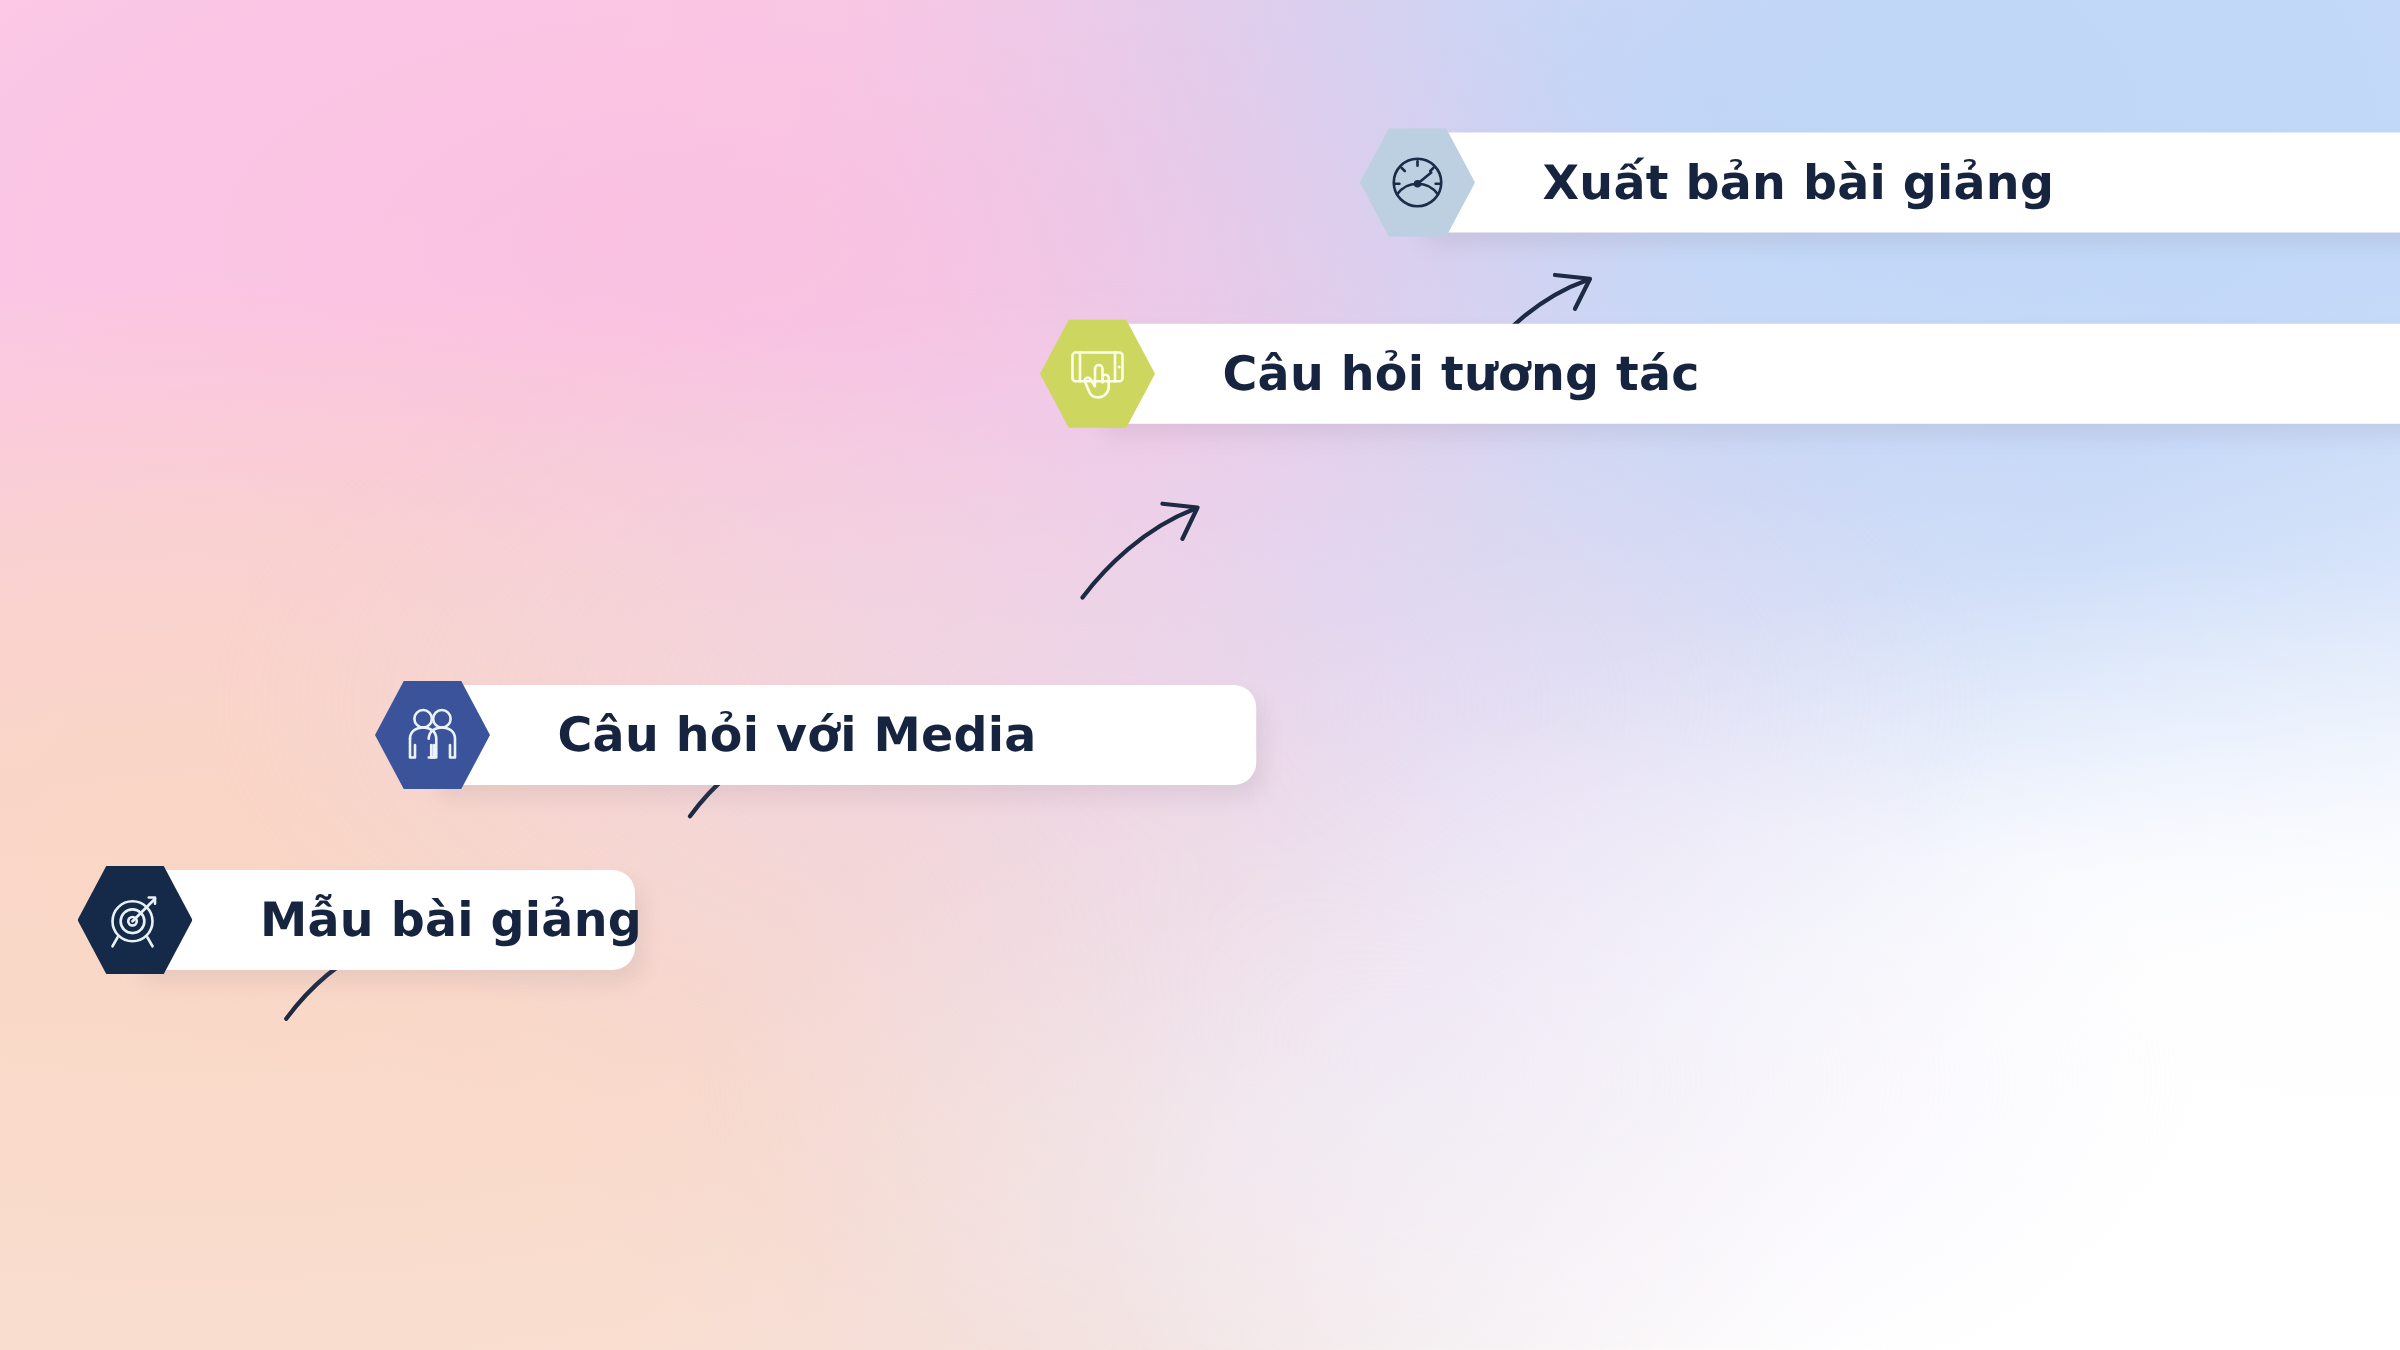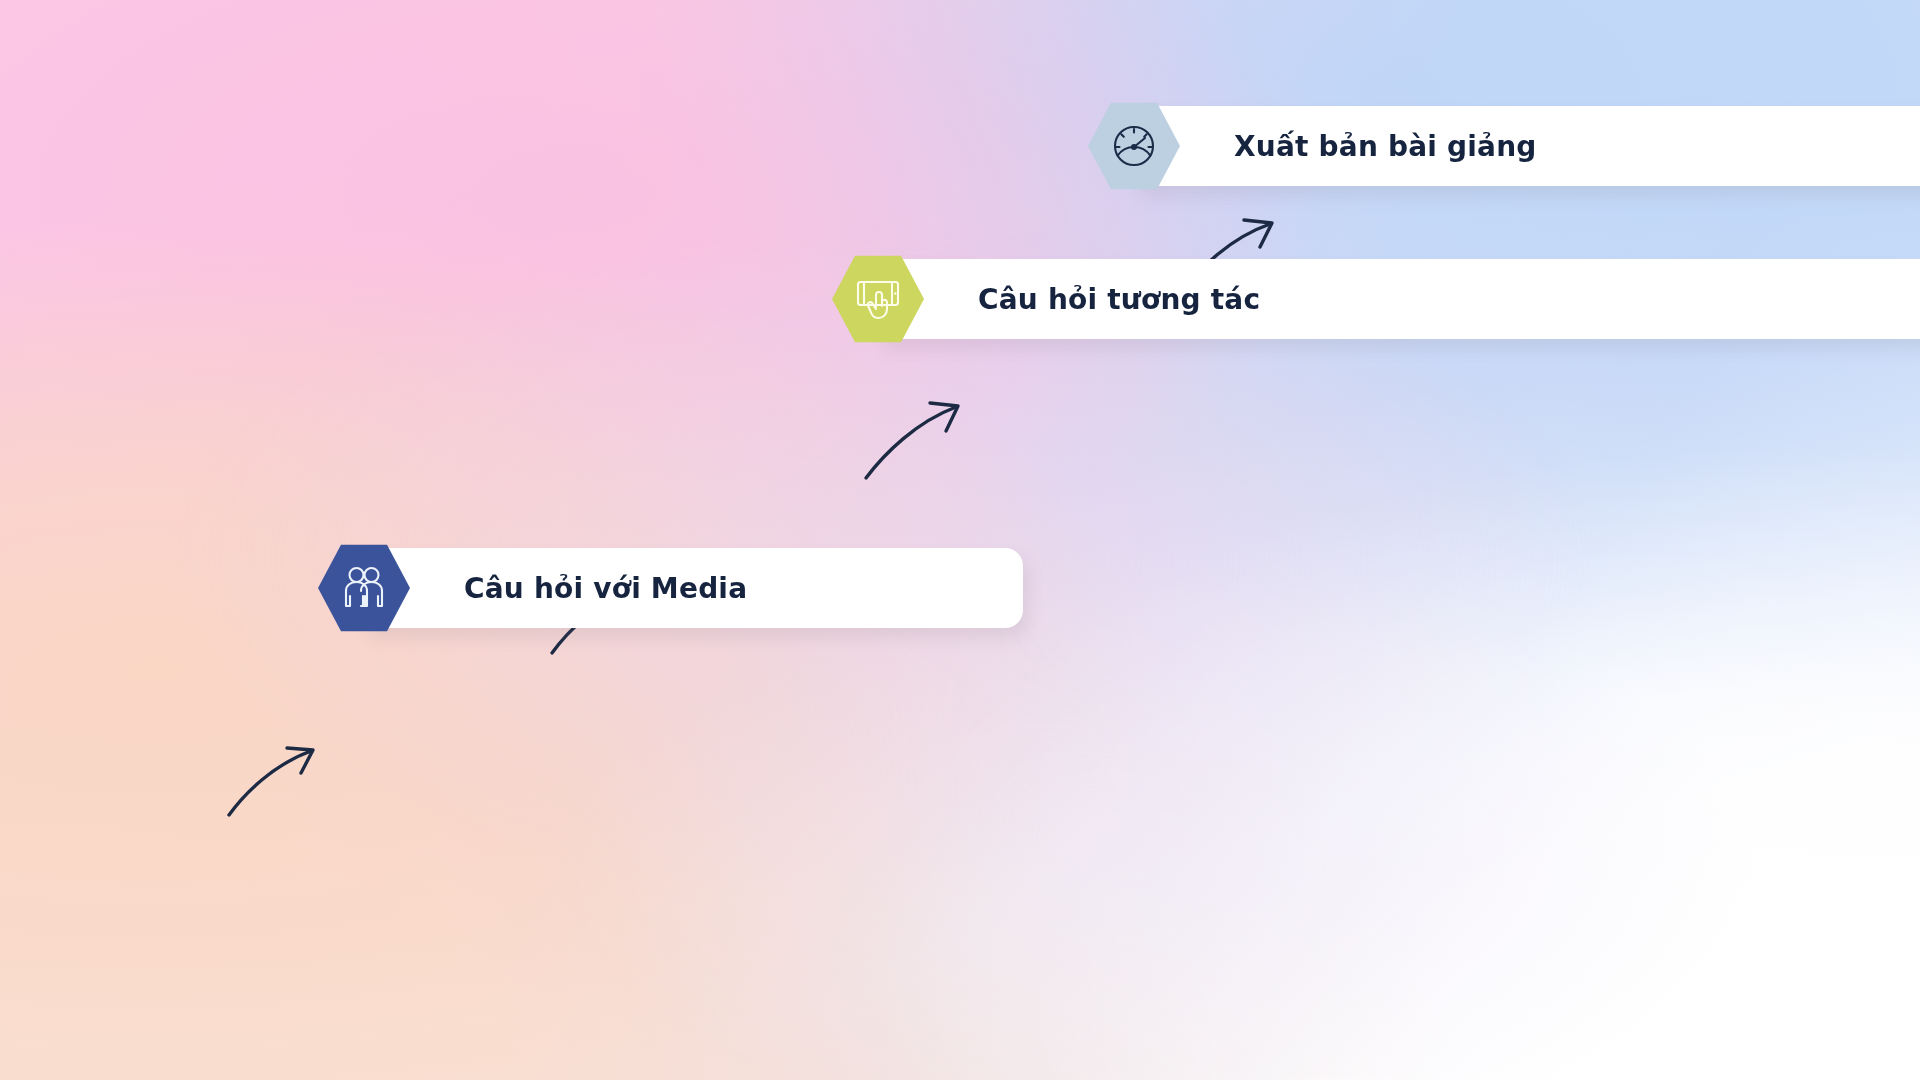--- a/index.html
+++ b/index.html
@@ -78,41 +78,41 @@
     background: #ffffff;
     border-radius: 0 18px 18px 0;
     box-shadow: 6px 10px 16px rgba(120, 105, 120, 0.13);
     display: flex;
     align-items: center;
   }
   .step-label {
     margin-left: 100px;
     margin-right: 42px;
     color: #16243f;
-    font-size: 28px;
+    font-size: 38px;
     font-weight: bold;
     letter-spacing: 0.2px;
     white-space: nowrap;
   }
   .hex {
     position: relative;
     z-index: 3;
     width: 92px;
     height: 92px;
     display: flex;
     align-items: center;
     justify-content: center;
     clip-path: polygon(25% 3%, 75% 3%, 100% 50%, 75% 97%, 25% 97%, 0% 50%);
     filter: drop-shadow(2px 4px 6px rgba(90, 80, 100, 0.18));
   }
   .hex svg { display: block; }
 
   
   #step-1 { left: 62px;   top: 690px; }
-  #step-2 { left: 318px;  top: 542px; align-items: flex-end; }
+  #step-2 { left: 300px;  top: 542px; align-items: flex-end; }
   #step-3 { left: 575px;  top: 394px; }
   #step-4 { left: 832px;  top: 253px; }
   #step-5 { left: 1088px; top: 100px; }
 
   #step-1 .step-card { width: 400px; }
   #step-2 .step-card { width: 659px; }
   #step-3 .step-card { width: 917px; }
   #step-4 .step-card { width: 1174px; }
   #step-5 .step-card { width: 1432px; }
 </style>
@@ -138,20 +138,38 @@
   <svg class="arrow-svg" style="left:862px; top:392px; width:110px; height:96px;" viewBox="0 0 110 96">
     <path class="arrow-path" d="M4,86 C22,62 54,30 94,15"></path>
     <path class="arrow-path" d="M68,11 L96,14 L84,39"></path>
   </svg>
 
   <svg class="arrow-svg" style="left:1178px; top:210px; width:105px; height:92px;" viewBox="0 0 105 92">
     <path class="arrow-path" d="M4,82 C22,58 52,28 92,14"></path>
     <path class="arrow-path" d="M66,10 L94,13 L82,37"></path>
   </svg>
 
+  <div class="step" id="step-1">
+    <div class="step-card">
+      <span class="step-label">Mẫu bài giảng</span>
+    </div>
+    <div class="hex" style="background:#152a49;">
+      <svg width="54" height="54" viewBox="0 0 54 54">
+        <g fill="none" stroke="#e8f1f8" stroke-width="2.1" stroke-linecap="round" stroke-linejoin="round">
+          <circle cx="25" cy="28" r="16"></circle>
+          <circle cx="25" cy="28" r="9.5"></circle>
+          <circle cx="25" cy="28" r="3.4"></circle>
+          <path d="M25,28 L43,10"></path>
+          <path d="M38,9 L43,9 L43,14"></path>
+          <path d="M13,41 L9,48"></path>
+          <path d="M37,41 L41,48"></path>
+        </g>
+      </svg>
+    </div>
+  </div>
 
   <div class="step" id="step-2">
     <div class="step-card">
       <span class="step-label">Câu hỏi với Media</span>
     </div>
     <div class="hex" style="background:#3a539b;">
       <svg width="52" height="52" viewBox="0 0 52 52">
         <g fill="none" stroke="#ecf3fb" stroke-width="2.1" stroke-linecap="round" stroke-linejoin="round">
           <circle cx="18.5" cy="13" r="7"></circle>
           <path d="M8,29 C8,23 13,20 18.5,20 C24,20 29,23 29,29 L29,44 L25,44 L25,34"></path>

